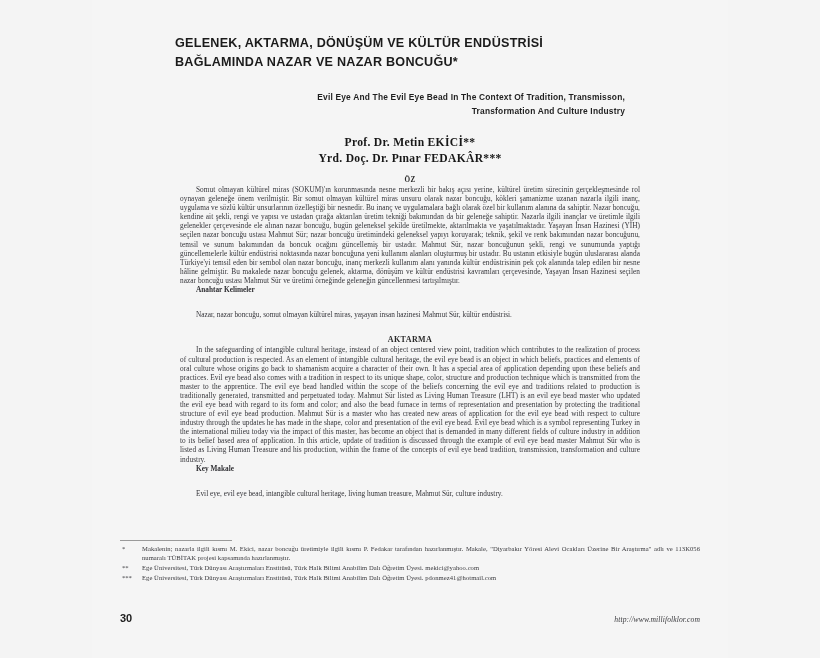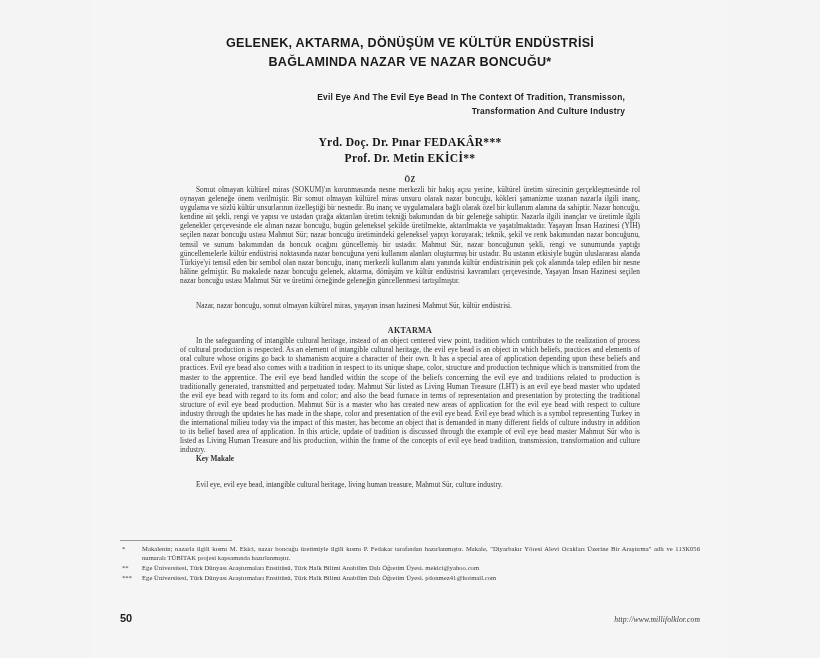--- a/index.html
+++ b/index.html
@@ -35,21 +35,21 @@
     top: 34px;
     width: 580px;
   }
 
   
   .title-tr {
     font-family: "Liberation Sans", sans-serif;
     font-weight: bold;
     font-size: 12.6px;
     line-height: 19px;
-    text-align: center;
+    text-align: left;
     letter-spacing: 0.25px;
     color: #1b1b1b;
     margin: 0 auto;
     width: 470px;
   }
   .title-en {
     font-family: "Liberation Sans", sans-serif;
     font-weight: bold;
     font-size: 8.4px;
     line-height: 14px;
@@ -192,28 +192,29 @@
         <div>GELENEK, AKTARMA, DÖNÜŞÜM VE KÜLTÜR ENDÜSTRİSİ</div>
         <div>BAĞLAMINDA NAZAR VE NAZAR BONCUĞU*</div>
       </div>
 
       <div class="title-en">
         <div>Evil Eye And The Evil Eye Bead In The Context Of Tradition, Transmisson,</div>
         <div>Transformation And Culture Industry</div>
       </div>
 
       <div class="authors">
+        <div class="author-line">Prof. Dr. Metin EKİCİ**</div>
         <div class="author-line">Yrd. Doç. Dr. Pınar FEDAKÂR***</div>
-        <div class="author-line">Prof. Dr. Metin EKİCİ**</div>
       </div>
 
       <div class="sec-head">ÖZ</div>
       <div class="abstract">
         <p>Somut olmayan kültürel miras (SOKUM)'ın korunmasında nesne merkezli bir bakış açısı yerine, kültürel üretim sürecinin gerçekleşmesinde rol oynayan geleneğe önem verilmiştir. Bir somut olmayan kültürel miras unsuru olarak nazar boncuğu, kökleri şamanizme uzanan nazarla ilgili inanç, uygulama ve sözlü kültür unsurlarının özelleştiği bir nesnedir. Bu inanç ve uygulamalara bağlı olarak özel bir kullanım alanına da sahiptir. Nazar boncuğu, kendine ait şekli, rengi ve yapısı ve ustadan çırağa aktarılan üretim tekniği bakımından da bir geleneğe sahiptir. Nazarla ilgili inançlar ve üretimle ilgili gelenekler çerçevesinde ele alınan nazar boncuğu, bugün geleneksel şekilde üretilmekte, aktarılmakta ve yaşatılmaktadır. Yaşayan İnsan Hazinesi (YİH) seçilen nazar boncuğu ustası Mahmut Sür; nazar boncuğu üretimindeki geleneksel yapıyı koruyarak; teknik, şekil ve renk bakımından nazar boncuğunu, temsil ve sunum bakımından da boncuk ocağını güncellemiş bir ustadır. Mahmut Sür, nazar boncuğunun şekli, rengi ve sunumunda yaptığı güncellemelerle kültür endüstrisi noktasında nazar boncuğuna yeni kullanım alanları oluşturmuş bir ustadır. Bu ustanın etkisiyle bugün uluslararası alanda Türkiye'yi temsil eden bir sembol olan nazar boncuğu, inanç merkezli kullanım alanı yanında kültür endüstrisinin pek çok alanında talep edilen bir nesne hâline gelmiştir. Bu makalede nazar boncuğu gelenek, aktarma, dönüşüm ve kültür endüstrisi kavramları çerçevesinde, Yaşayan İnsan Hazinesi seçilen nazar boncuğu ustası Mahmut Sür ve üretimi örneğinde geleneğin güncellenmesi tartışılmıştır.</p>
       </div>
+      <div class="kw-label">Anahtar Kelimeler</div>
       <div class="kw-body">Nazar, nazar boncuğu, somut olmayan kültürel miras, yaşayan insan hazinesi Mahmut Sür, kültür endüstrisi.</div>
 
       <div class="sec-head en">AKTARMA</div>
       <div class="abstract">
         <p>In the safeguarding of intangible cultural heritage, instead of an object centered view point, tradition which contributes to the realization of process of cultural production is respected. As an element of intangible cultural heritage, the evil eye bead is an object in which beliefs, practices and elements of oral culture whose origins go back to shamanism acquire a character of their own. It has a special area of application depending upon these beliefs and practices. Evil eye bead also comes with a tradition in respect to its unique shape, color, structure and production technique which is transmitted from the master to the apprentice. The evil eye bead handled within the scope of the beliefs concerning the evil eye and traditions related to production is traditionally generated, transmitted and perpetuated today. Mahmut Sür listed as Living Human Treasure (LHT) is an evil eye bead master who updated the evil eye bead with regard to its form and color; and also the bead furnace in terms of representation and presentation by protecting the traditional structure of evil eye bead production. Mahmut Sür is a master who has created new areas of application for the evil eye bead with respect to culture industry through the updates he has made in the shape, color and presentation of the evil eye bead. Evil eye bead which is a symbol representing Turkey in the international milieu today via the impact of this master, has become an object that is demanded in many different fields of culture industry in addition to its belief based area of application. In this article, update of tradition is discussed through the example of evil eye bead master Mahmut Sür who is listed as Living Human Treasure and his production, within the frame of the concepts of evil eye bead tradition, transmission, transformation and culture industry.</p>
       </div>
       <div class="kw-label">Key Makale</div>
       <div class="kw-body">Evil eye, evil eye bead, intangible cultural heritage, living human treasure, Mahmut Sür, culture industry.</div>
 
     </div>
@@ -231,18 +232,18 @@
         <div class="fn-text">Ege Üniversitesi, Türk Dünyası Araştırmaları Enstitüsü, Türk Halk Bilimi Anabilim Dalı Öğretim Üyesi. mekici@yahoo.com</div>
       </div>
 
       <div class="fn-row">
         <div class="fn-mark">***</div>
         <div class="fn-text">Ege Üniversitesi, Türk Dünyası Araştırmaları Enstitüsü, Türk Halk Bilimi Anabilim Dalı Öğretim Üyesi. pdonmez41@hotmail.com</div>
       </div>
     </div>
 
     <div class="footer" style="left:28px; top:612px; width:580px;">
-      <div class="folio">50</div>
+      <div class="folio">30</div>
       <div class="weburl">http://www.millifolklor.com</div>
     </div>
 
   </div>
 </div>
 
 </body></html>

